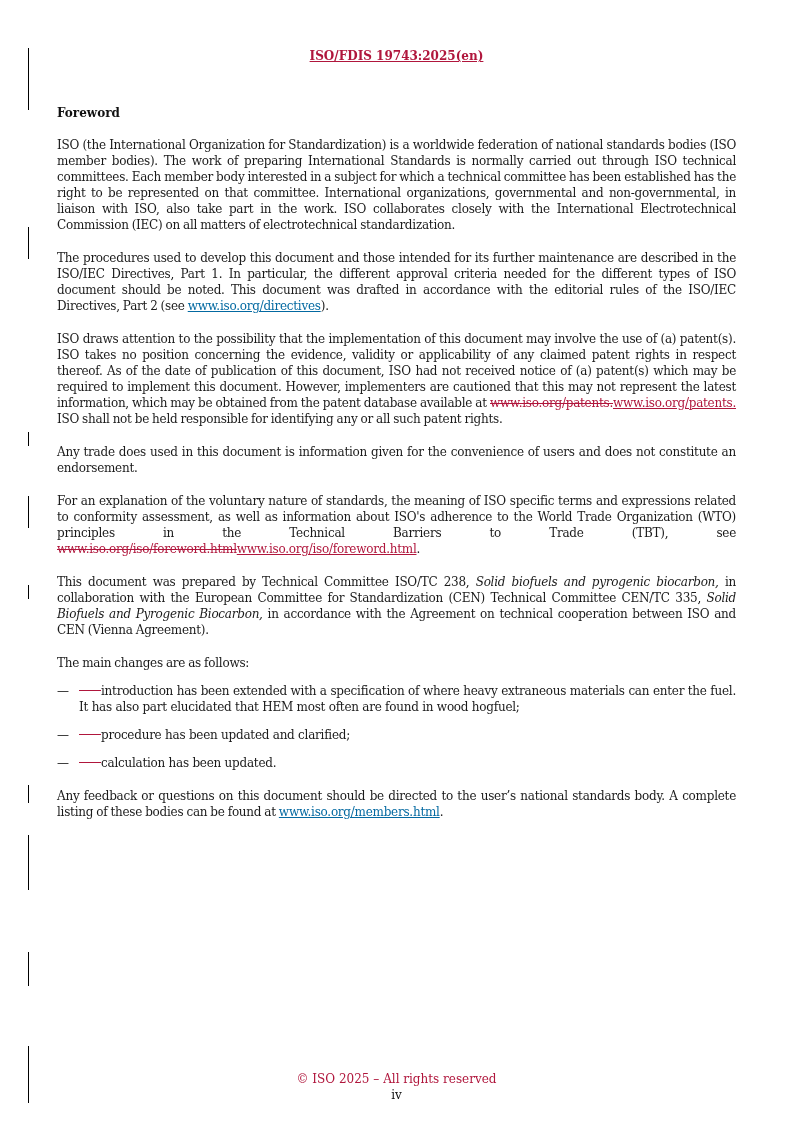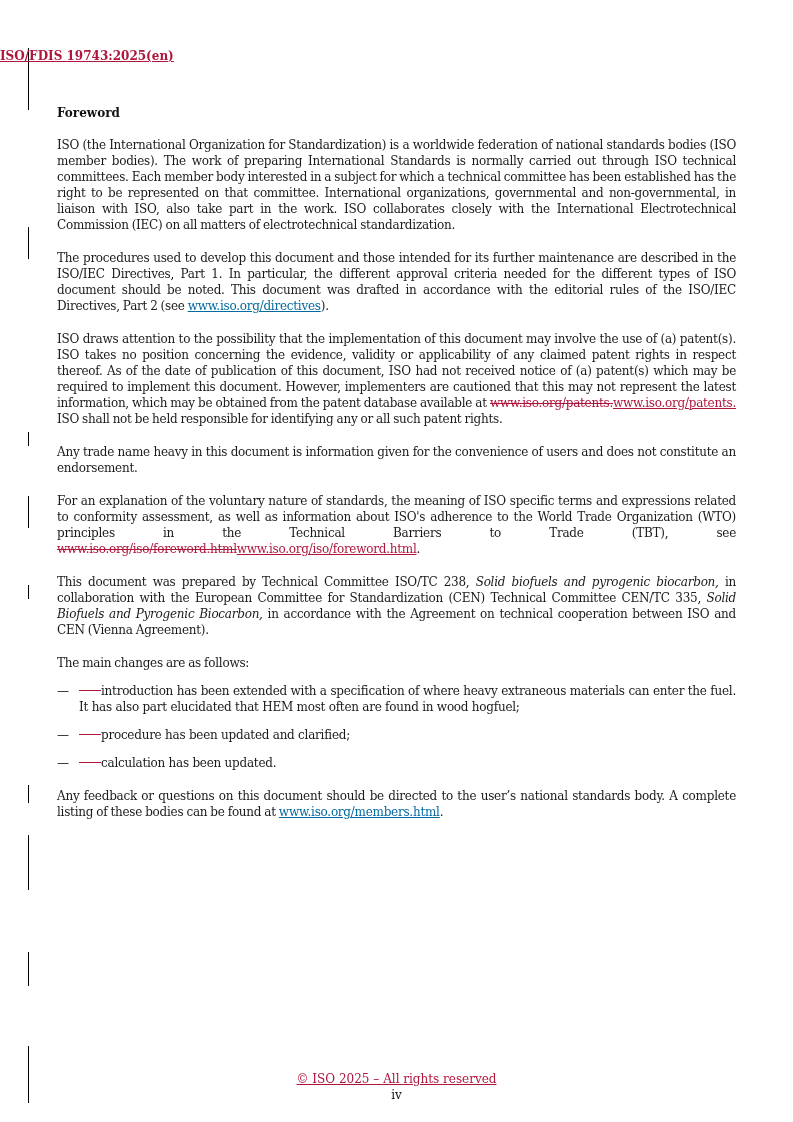--- a/index.html
+++ b/index.html
@@ -1,36 +1,36 @@
 <!DOCTYPE html>
 <html><head>
 <meta charset="utf-8">
 <style>
   html, body { margin:0; padding:0; background:#ffffff; }
   body { width:793px; height:1122px; position:relative; overflow:hidden;
          font-family:"DejaVu Serif","Liberation Serif",serif; color:#1a1a1a; }
   .change-bar { position:absolute; left:28px; width:1px; background:#000; }
-  .header { position:absolute; top:49px; left:0; width:793px; text-align:left;
+  .header { position:absolute; top:49px; left:0; width:793px; text-align:center;
             font-size:12px; font-weight:bold; color:#b0163c; }
   .header span { text-decoration:underline; text-decoration-color:#b0163c; }
   .content { position:absolute; left:57px; top:106px; width:679px; }
   h1 { font-size:12px; font-weight:bold; margin:0 0 14px 0; color:#111; }
   p { font-size:12px; line-height:16px; margin:17px 0 12px 0; text-align:justify;
       letter-spacing:-0.25px; word-spacing:-0.5px; }
   .link { color:#0369a1; text-decoration:underline; }
   .del { color:#b0163c; text-decoration:line-through; }
   .ins { color:#b0163c; text-decoration:underline; }
   .list-item { display:flex; font-size:12px; line-height:16px; margin:0 0 12px 0; letter-spacing:-0.25px; }
   .list-item .dash { width:22px; flex:none; }
   .list-item .body { flex:1; text-align:justify; }
   .redline { display:inline-block; width:22px; height:1px; background:#b0163c; vertical-align:middle; margin-right:0; position:relative; top:-1px; }
   .redline.short { width:22px; }
   .footer { position:absolute; top:1072px; left:0; width:793px; text-align:center;
             font-size:12px; color:#b0163c; }
-  .footer .copy { text-decoration:underline; }
+  .footer .copy { }
   .pagenum { position:absolute; top:1088px; left:0; width:793px; text-align:center; font-size:12px; color:#111; }
   em { font-style:italic; }
 </style>
 </head>
 <body>
 
 <div class="change-bar" style="top:48px;height:62px;"></div>
 <div class="change-bar" style="top:227px;height:32px;"></div>
 <div class="change-bar" style="top:432px;height:14px;"></div>
 <div class="change-bar" style="top:496px;height:32px;"></div>
@@ -46,21 +46,21 @@
 
 <div class="content">
   <h1>Foreword</h1>
 
   <p>ISO (the International Organization for Standardization) is a worldwide federation of national standards bodies (ISO member bodies). The work of preparing International Standards is normally carried out through ISO technical committees. Each member body interested in a subject for which a technical committee has been established has the right to be represented on that committee. International organizations, governmental and non-governmental, in liaison with ISO, also take part in the work. ISO collaborates closely with the International Electrotechnical Commission (IEC) on all matters of electrotechnical standardization.</p>
 
   <p><span>The procedures used to develop this document and those intended for its further maintenance are described in the ISO/IEC Directives, Part 1. In particular, the different approval criteria needed for the different types of ISO document should be noted. This document was drafted in accordance with the editorial rules of the ISO/IEC Directives, Part 2 (see </span><a class="link">www.iso.org/directives</a><span>).</span></p>
 
   <p><span>ISO draws attention to the possibility that the implementation of this document may involve the use of (a) patent(s). ISO takes no position concerning the evidence, validity or applicability of any claimed patent rights in respect thereof. As of the date of publication of this document, ISO had not received notice of (a) patent(s) which may be required to implement this document. However, implementers are cautioned that this may not represent the latest information, which may be obtained from the patent database available at </span><span class="del">www.iso.org/patents.</span><a class="ins">www.iso.org/patents.</a><span> ISO shall not be held responsible for identifying any or all such patent rights.</span></p>
 
-  <p>Any trade name heavy in this document is information given for the convenience of users and does not constitute an endorsement.</p>
+  <p>Any trade does used in this document is information given for the convenience of users and does not constitute an endorsement.</p>
 
   <p><span>For an explanation of the voluntary nature of standards, the meaning of ISO specific terms and expressions related to conformity assessment, as well as information about ISO's adherence to the World Trade Organization (WTO) principles in the Technical Barriers to Trade (TBT), see </span><span class="del">www.iso.org/iso/foreword.html</span><a class="ins">www.iso.org/iso/foreword.html</a><span>.</span></p>
 
   <p><span>This document was prepared by Technical Committee ISO/TC 238, </span><em>Solid biofuels and pyrogenic biocarbon,</em><span> in collaboration with the European Committee for Standardization (CEN) Technical Committee CEN/TC 335, </span><em>Solid Biofuels and Pyrogenic Biocarbon,</em><span> in accordance with the Agreement on technical cooperation between ISO and CEN (Vienna Agreement).</span></p>
 
 
   <p>The main changes are as follows:</p>
 
   <div class="list-item">
     <span class="dash">—</span>

